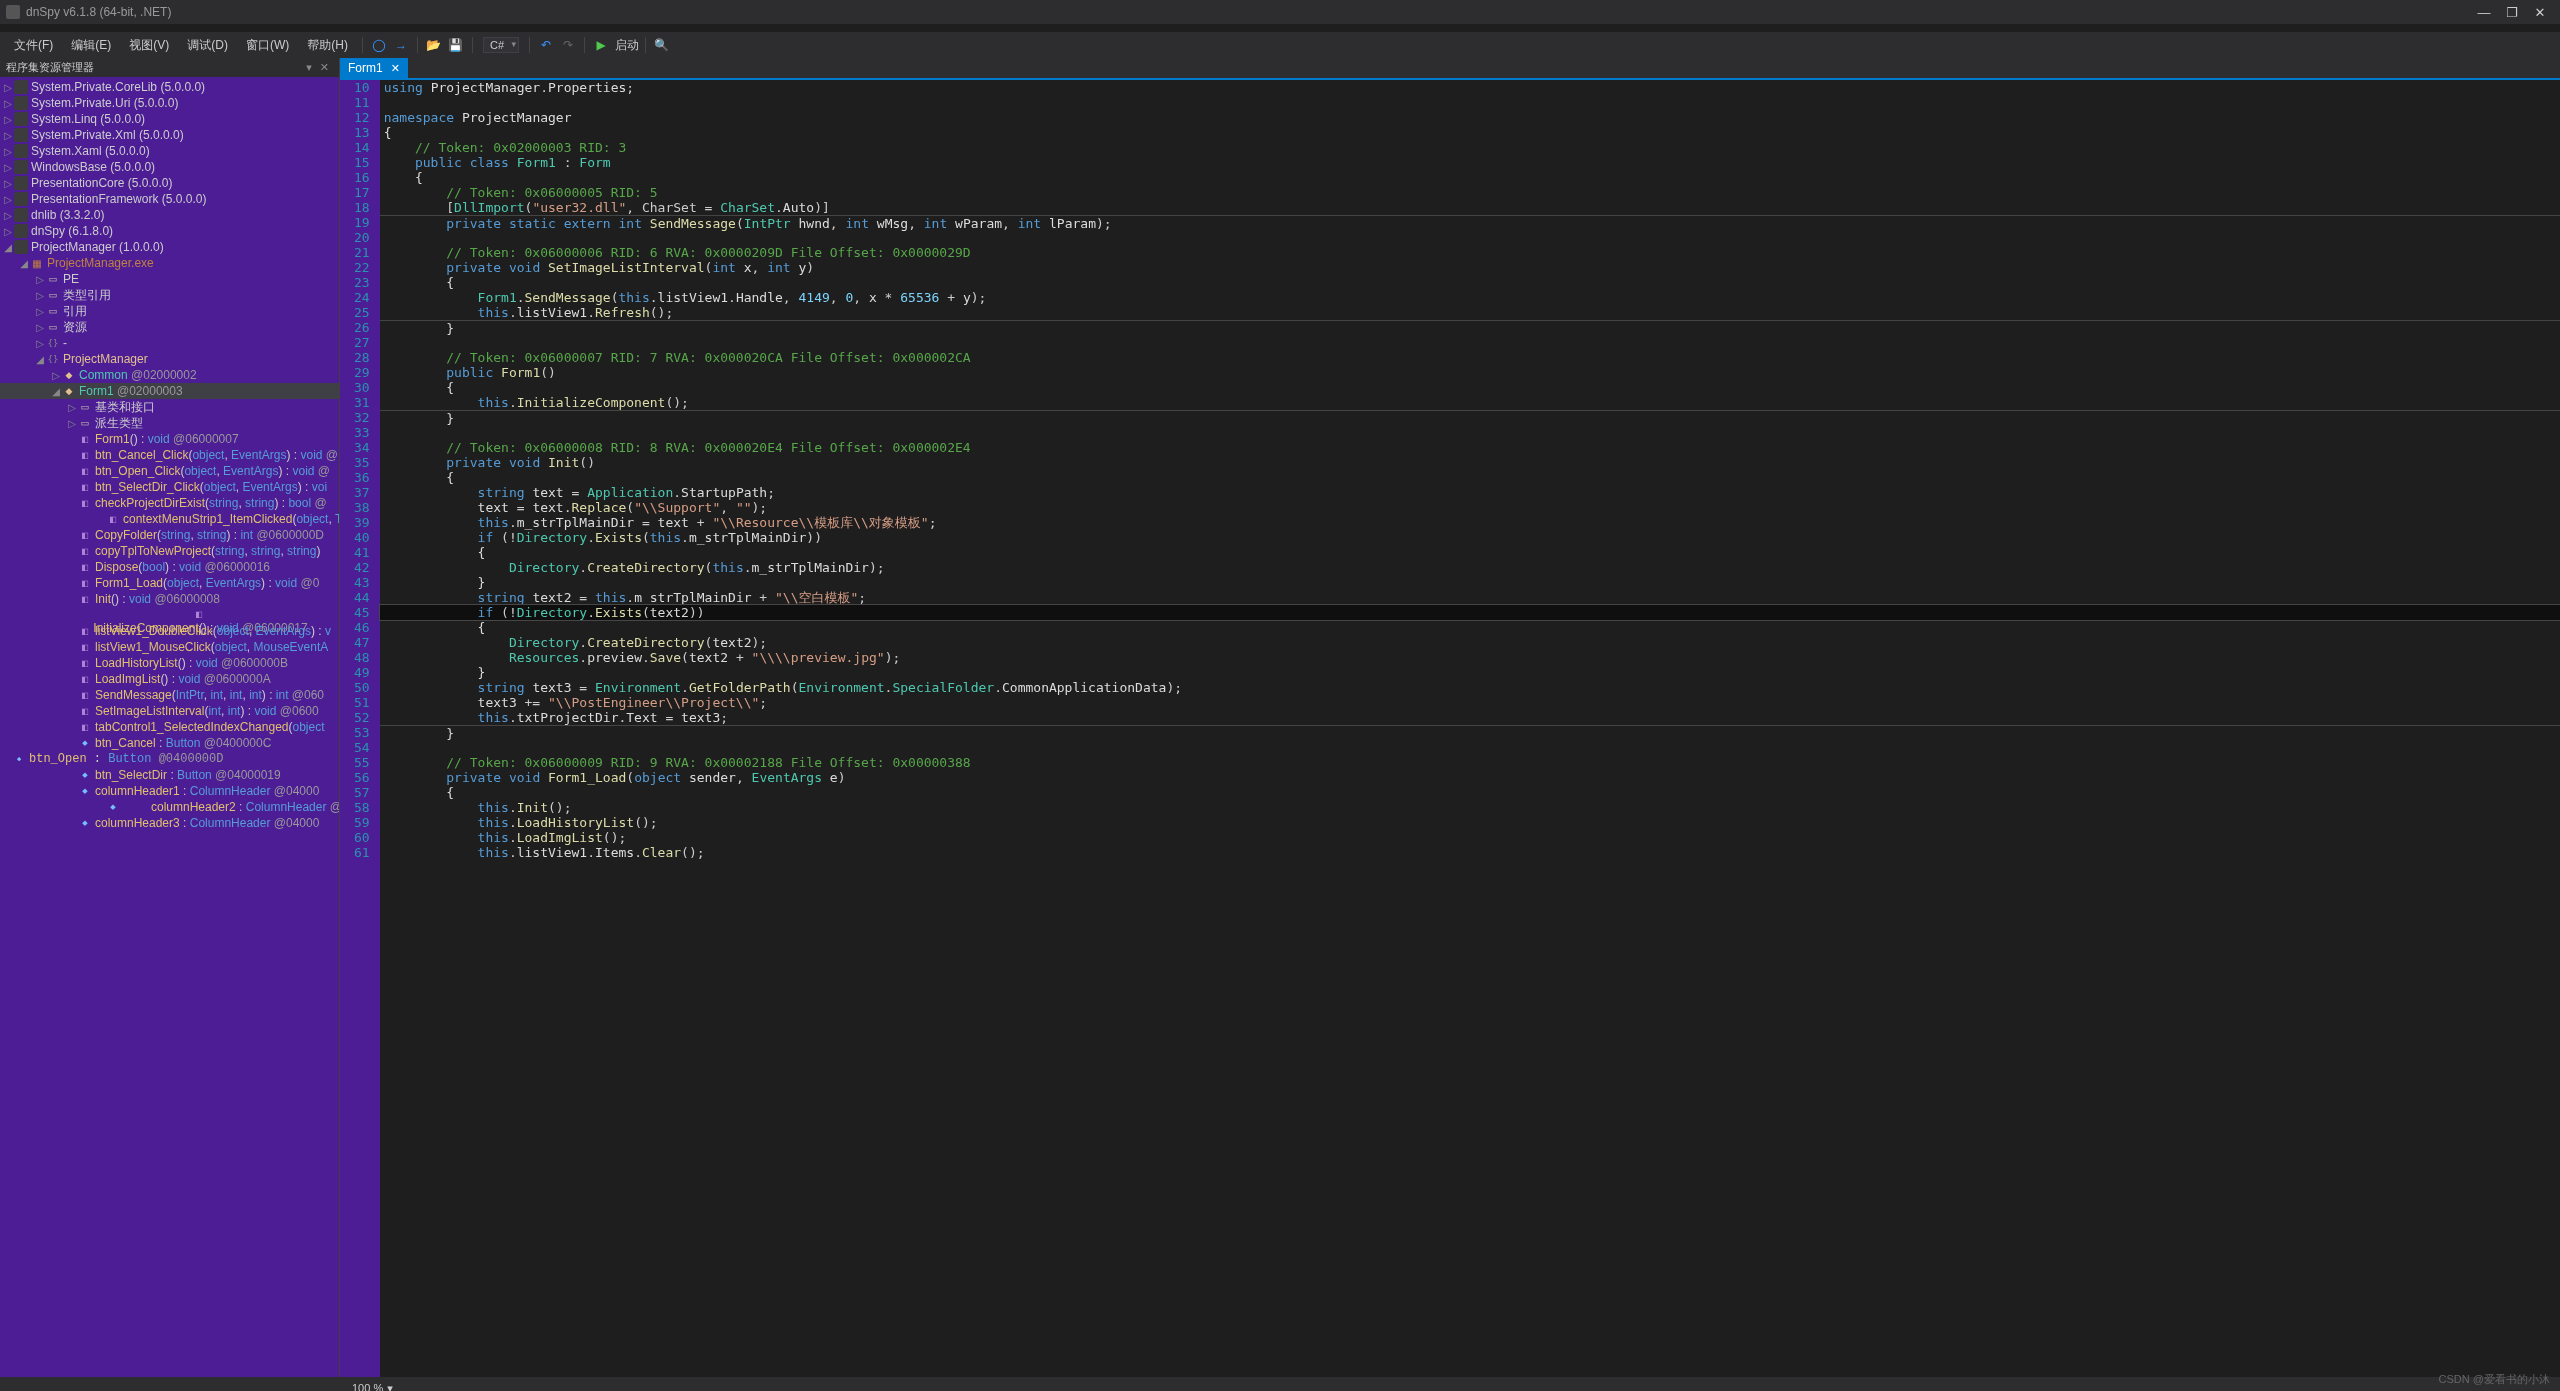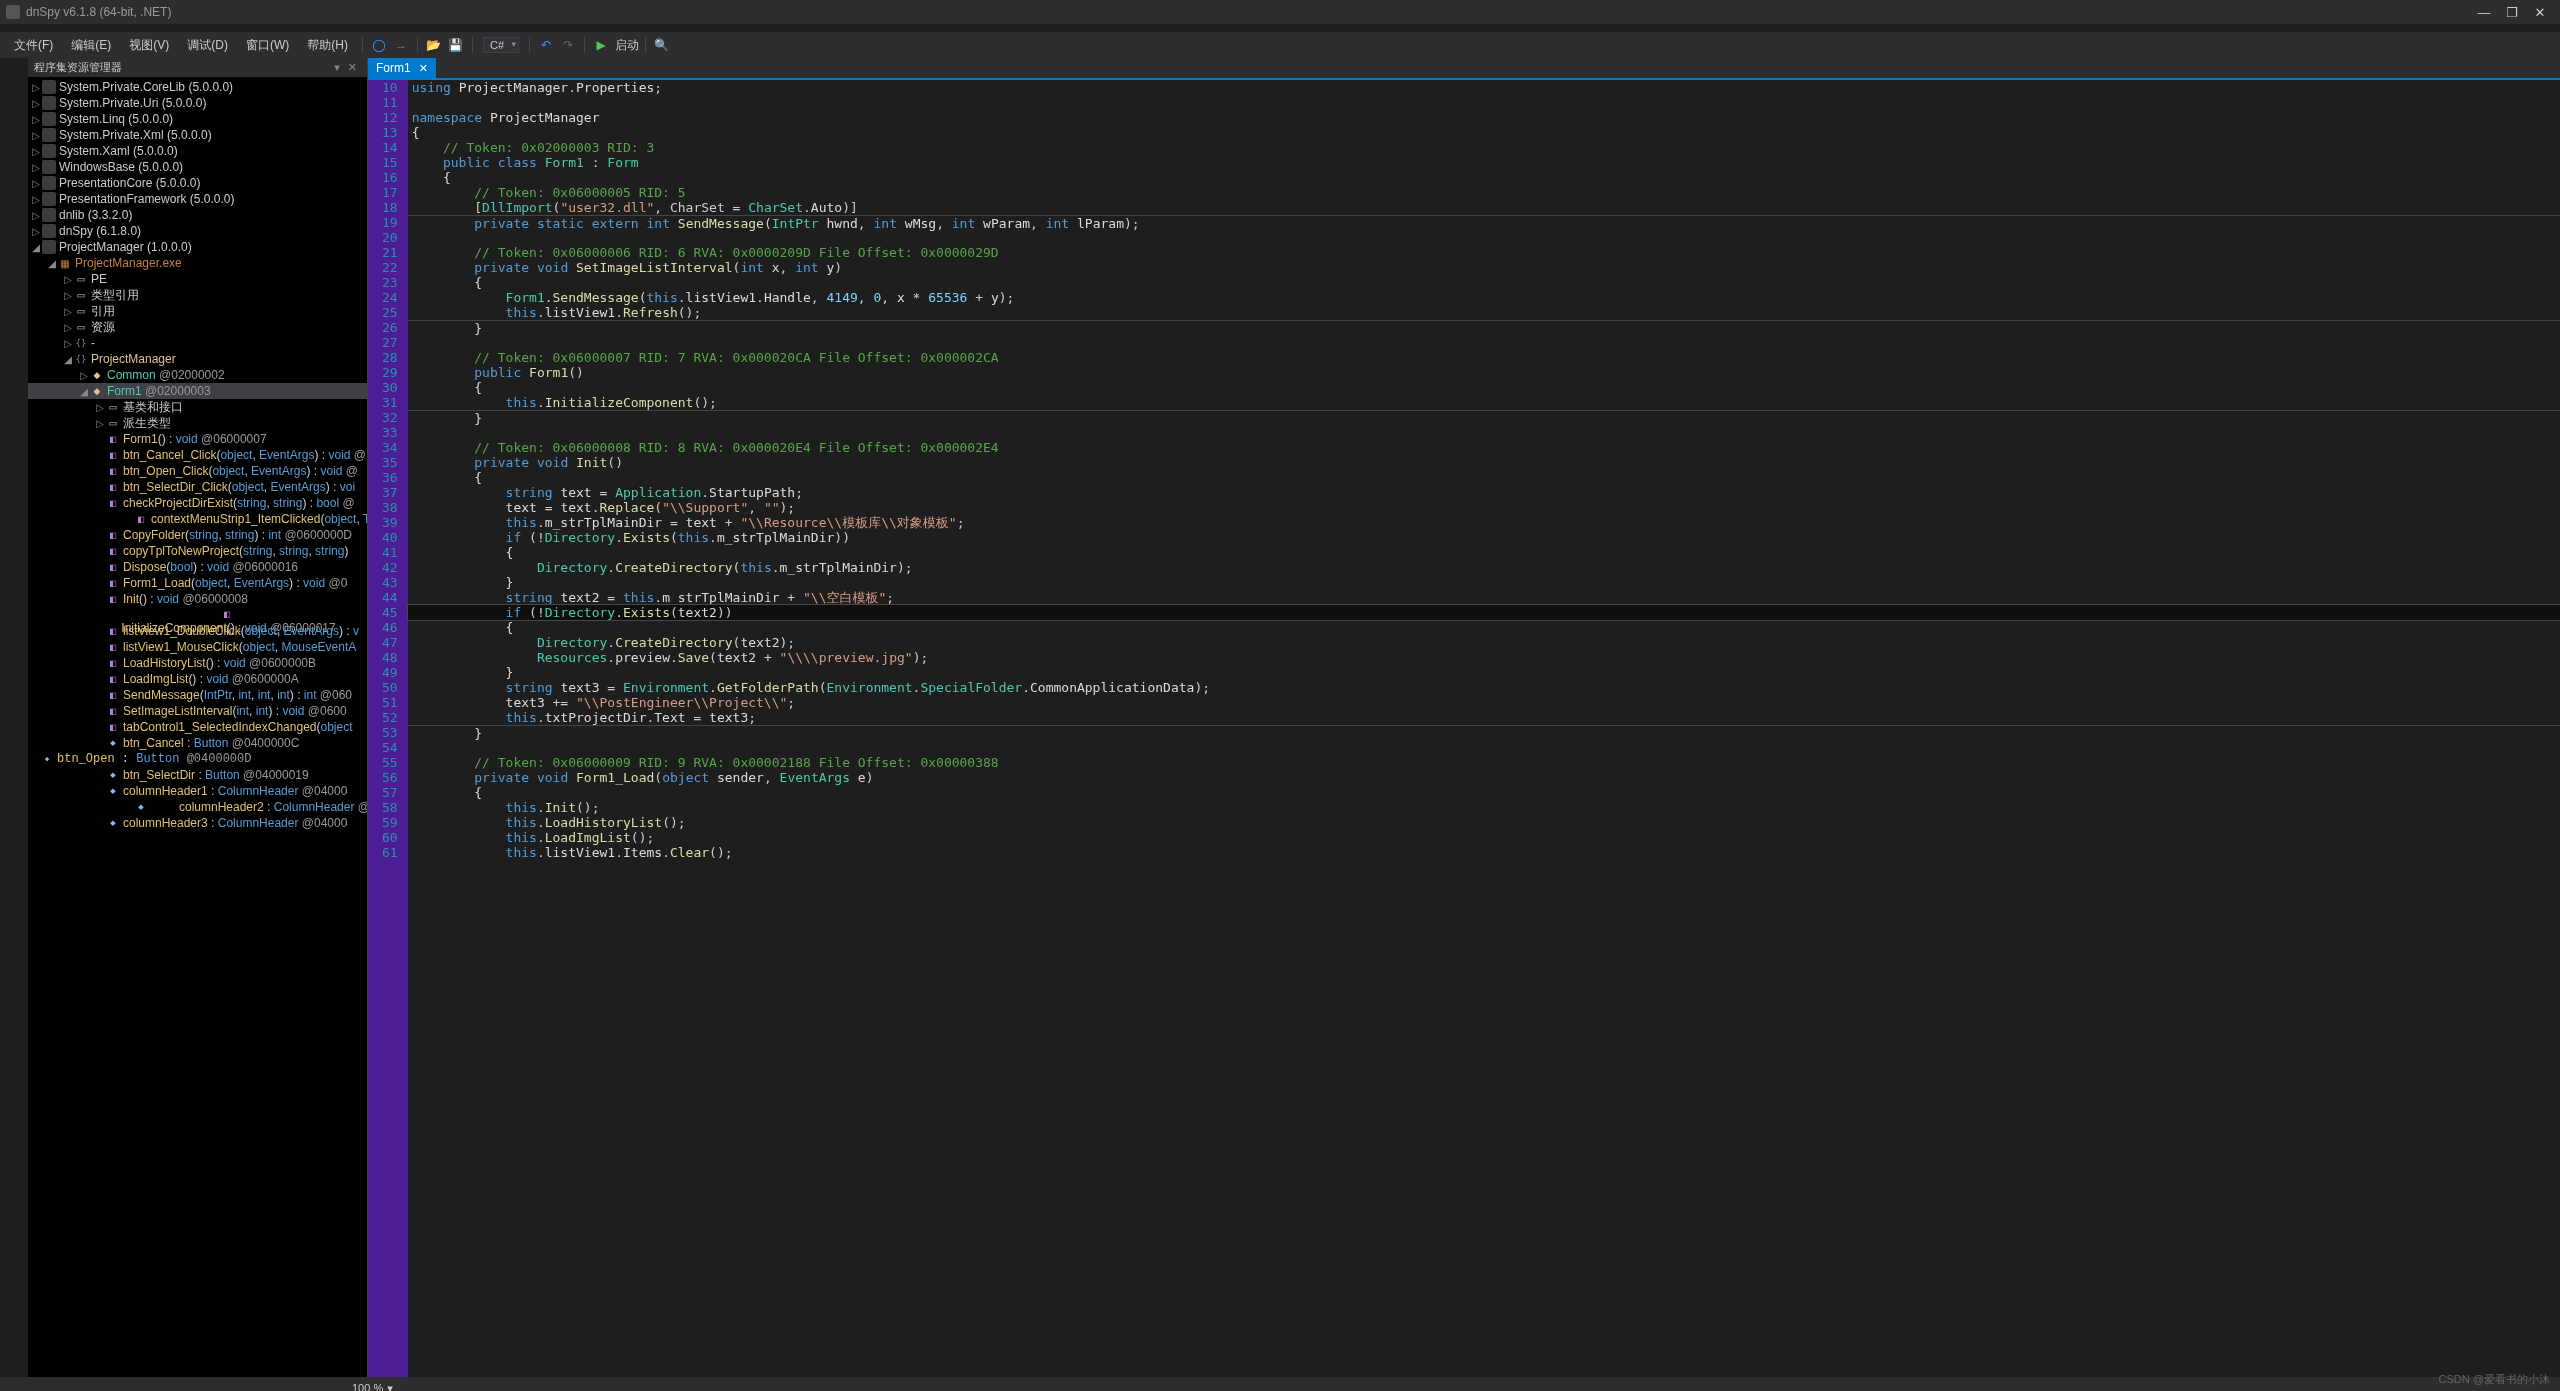--- a/index.html
+++ b/index.html
@@ -10,21 +10,21 @@
 .titlebar .winbtn { width: 28px; text-align: center; color: #ccc; cursor: default; font-size: 13px; }
 .menu { height: 26px; background: #2d2d30; display: flex; align-items: center; padding: 0 6px; gap: 2px; margin-top: 8px; }
 .menu .mitem { padding: 2px 8px; color: #ccc; }
 .menu .sep { width: 1px; height: 16px; background: #444; margin: 0 4px; }
 .menu .tbtn { width: 20px; height: 20px; display: flex; align-items: center; justify-content: center; color: #888; }
 .menu .combo { border: 1px solid #3f3f46; background: #333337; padding: 1px 14px 1px 6px; margin: 0 4px; font-size: 11px; position: relative; }
 .menu .combo::after { content: "▾"; position: absolute; right: 2px; font-size: 9px; color: #888; }
 .menu .start { color: #4ec94e; }
 .menu .starttxt { color: #ccc; margin-left: 2px; }
 .main { display: flex; height: calc(100% - 50px - 22px); }
-.panel { width: 340px; background: #000000; display: flex; flex-direction: column; border-right: 1px solid #3f3f46; margin-left: 28px; }
+.panel { width: 340px; background: #4c1d95; display: flex; flex-direction: column; border-right: 1px solid #3f3f46; }
 .panel-hdr { display: flex; align-items: center; padding: 2px 6px; background: #2d2d30; color: #ccc; font-size: 11px; }
 .panel-hdr .spacer { flex: 1; }
 .panel-hdr .pbtn { padding: 0 4px; color: #888; cursor: default; }
 .tree { flex: 1; overflow-y: auto; overflow-x: hidden; padding: 2px 0; font-size: 12px; }
 .tree .row { display: flex; align-items: center; height: 16px; white-space: nowrap; padding-right: 4px; }
 .tree .exp { width: 12px; text-align: center; color: #888; font-size: 10px; flex-shrink: 0; }
 .tree .ico { width: 14px; height: 14px; margin-right: 3px; flex-shrink: 0; display: inline-flex; align-items: center; justify-content: center; font-size: 10px; }
 .ico-asm { background: #3c3c3c; border-radius: 2px; }
 .ico-mod::before { content: "▦"; color: #c08040; }
 .ico-ns::before { content: "{}"; color: #888; font-size: 9px; font-family: monospace; }

